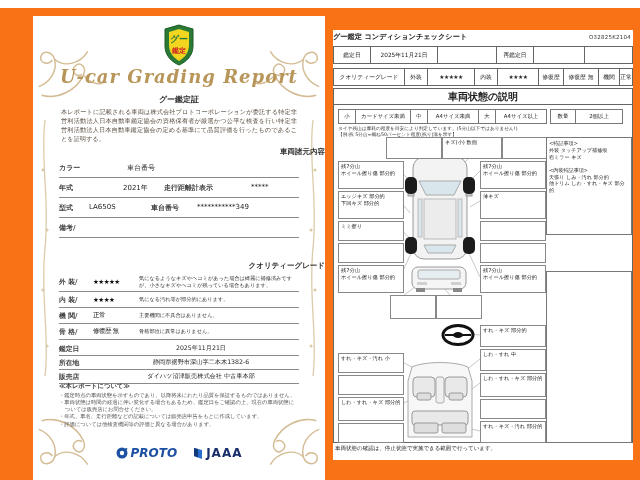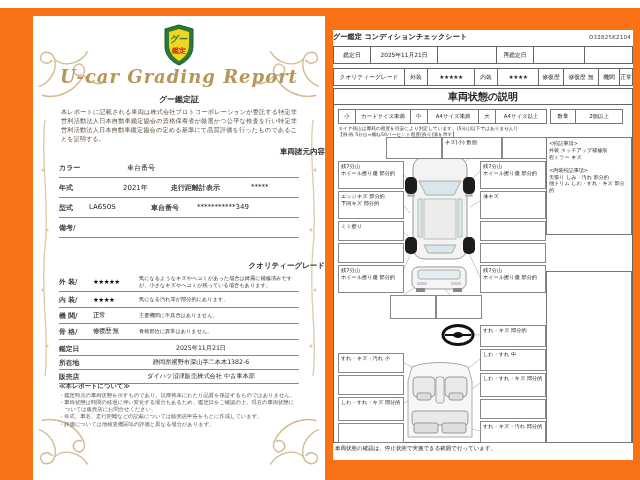--- a/index.html
+++ b/index.html
@@ -124,21 +124,21 @@
     <div class="sect" style="top:131px">車両諸元内容</div>
 
     <div class="spec">
       <div class="srow">
         <span class="lab">カラー</span>
         <span style="left:68px">車台番号</span>
       </div>
       <div class="srow">
         <span class="lab">年式</span>
         <span style="left:64px">2021年</span>
-        <span class="lab" style="left:112px">走行距離計表示</span>
+        <span class="lab" style="left:105px">走行距離計表示</span>
         <span style="left:192px">*****</span>
       </div>
       <div class="srow">
         <span class="lab">型式</span>
         <span style="left:30px">LA650S</span>
         <span class="lab" style="left:92px">車台番号</span>
         <span style="left:138px">***********349</span>
       </div>
       <div class="srow">
         <span class="lab">備考/</span>
@@ -186,20 +186,37 @@
     </div>
 
     <div class="about">
       <div class="atitle">≪本レポートについて≫</div>
       <div class="aitem">・鑑定時点の車両状態を示すものであり、以降将来にわたり品質を保証するものではありません。</div>
       <div class="aitem">・車両状態は時間の経過に伴い変化する場合もあるため、鑑定日をご確認の上、現在の車両状態については販売店にお問合せください。</div>
       <div class="aitem">・年式、車名、走行距離などの記載については販売店申告をもとに作成しています。</div>
       <div class="aitem">・評価については他検査機関等の評価と異なる場合があります。</div>
     </div>
 
+    <div class="logos">
+      <div class="plogo">
+        <svg width="12" height="12" viewBox="0 0 12 12">
+          <circle cx="6" cy="6" r="5.5" fill="#1d50a2"></circle>
+          <circle cx="6" cy="6" r="2.2" fill="#fff"></circle>
+          <circle cx="10.3" cy="2" r="1.1" fill="#1d50a2"></circle>
+        </svg>
+        <span>PROTO</span>
+      </div>
+      <div class="jlogo">
+        <svg width="10" height="13" viewBox="0 0 10 13">
+          <path d="M1,1 L9,3 L9,12 L1,9 Z" fill="#2a6bd0"></path>
+          <path d="M1,1 L5,2 L5,10.5 L1,9 Z" fill="#123a7a"></path>
+        </svg>
+        <span>JAAA</span>
+      </div>
+    </div>
   </div>
 
   <div class="rdoc">
     <div class="rtitle">グー鑑定 コンディションチェックシート</div>
     <div class="rid">O32825K2104</div>
 
     <div class="rtab" style="top:16px">
       <div class="rcell" style="width:36px">鑑定日</div>
       <div class="rcell" style="width:66px">2025年11月21日</div>
       <div class="rcell" style="width:58px"></div>

